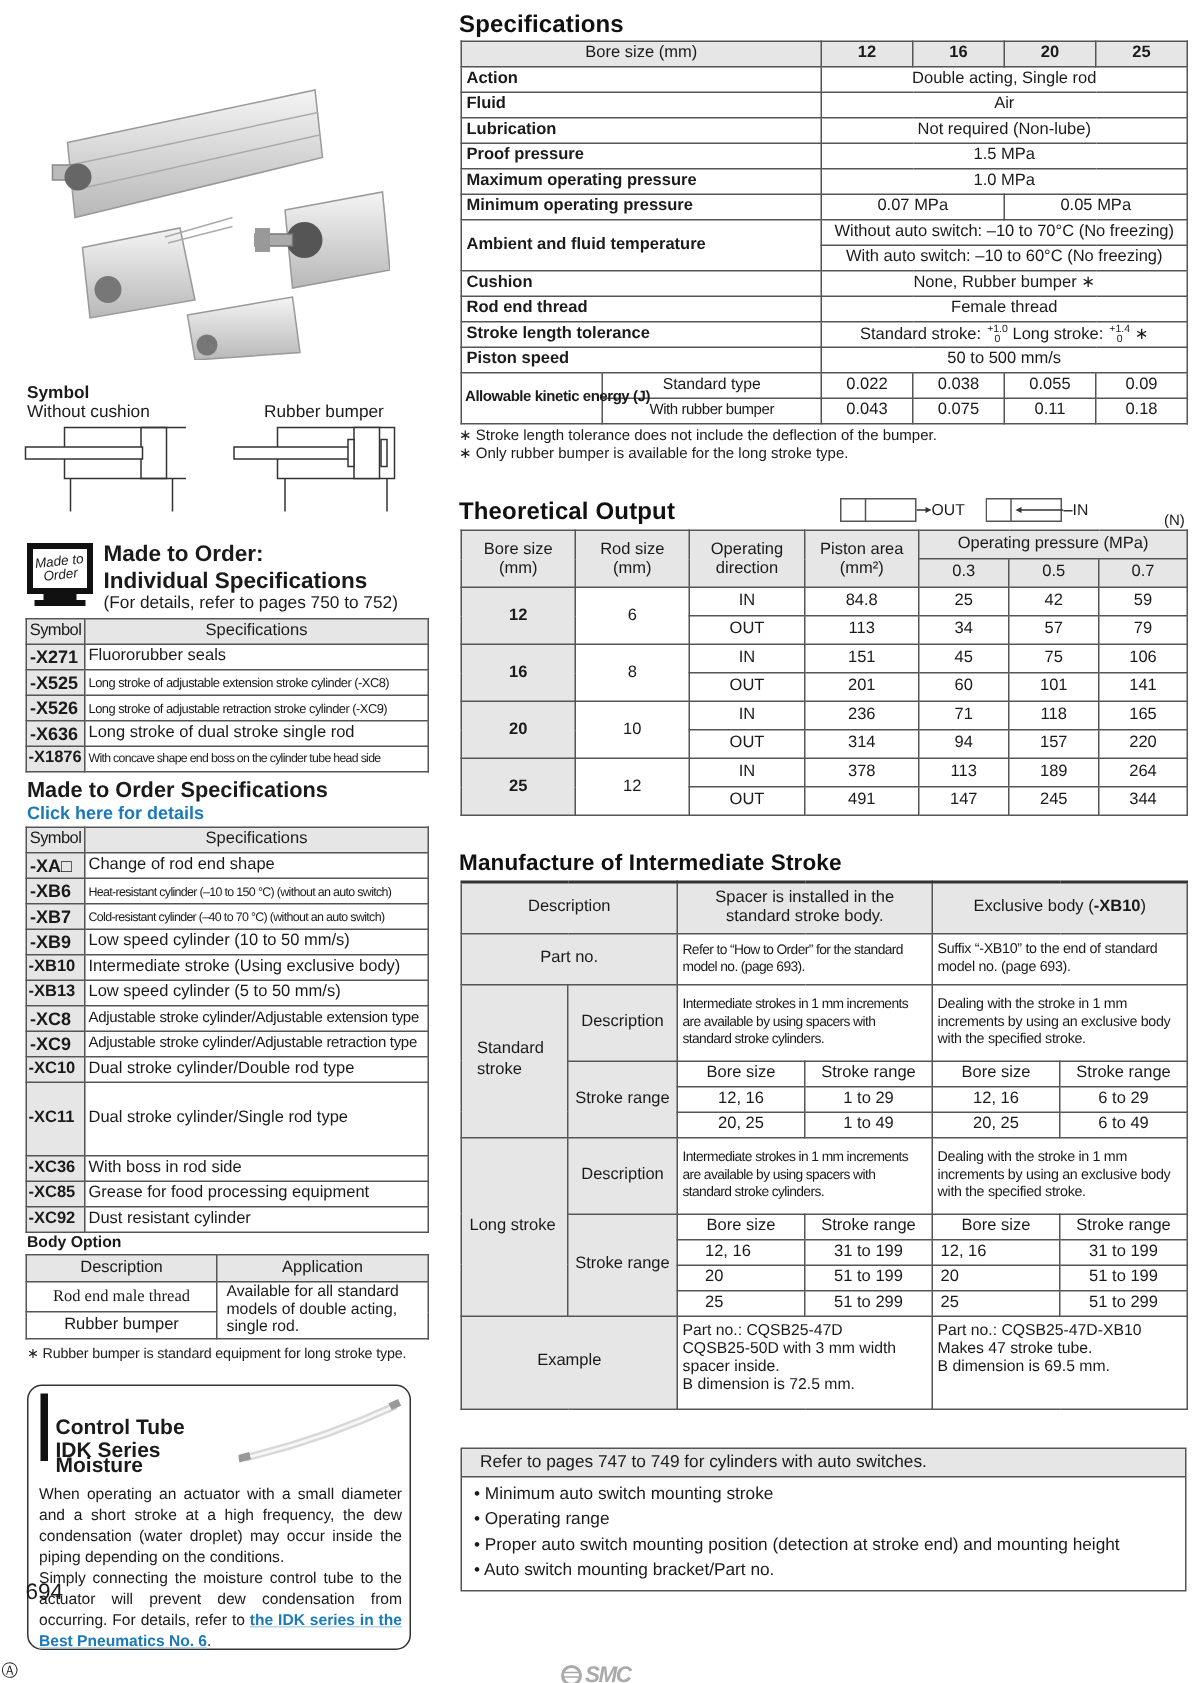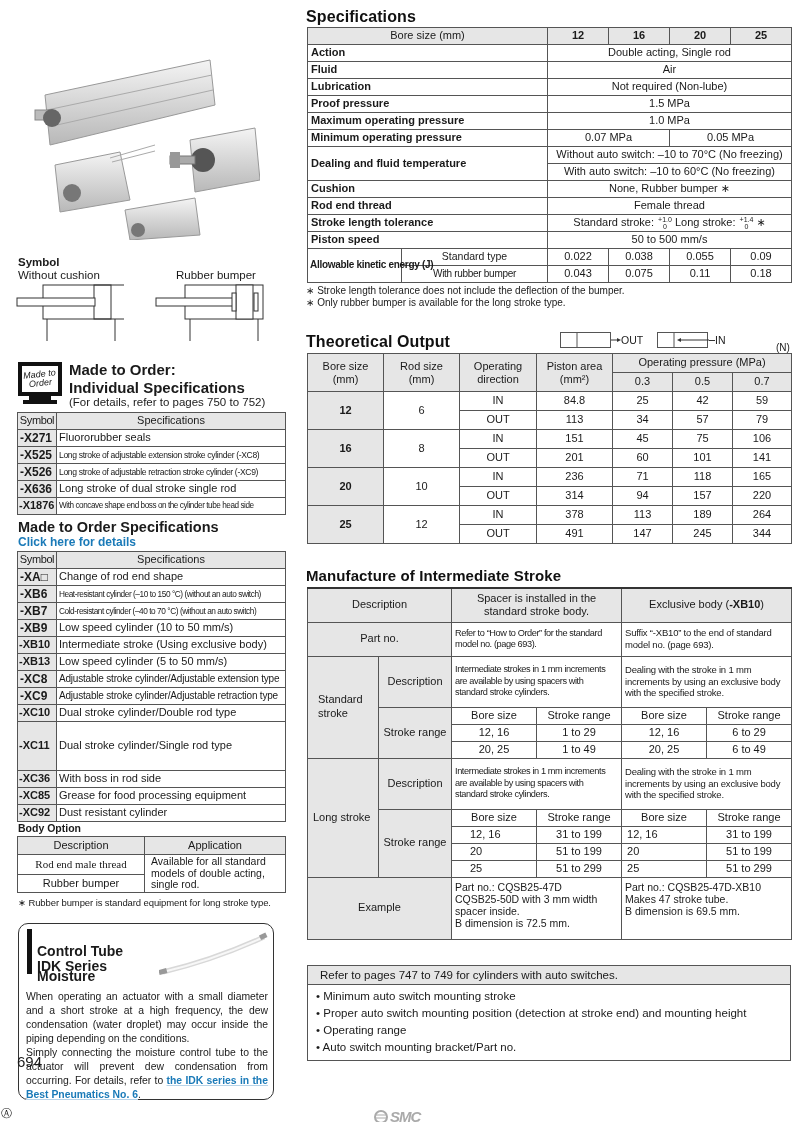--- a/index.html
+++ b/index.html
@@ -297,21 +297,21 @@
     <tr>
           <td colspan="2" class="lbl">Maximum operating pressure</td>
           <td colspan="4" class="c">1.0 MPa</td>
         </tr>
     <tr>
           <td colspan="2" class="lbl">Minimum operating pressure</td>
           <td colspan="2" class="c">0.07 MPa</td>
           <td colspan="2" class="c">0.05 MPa</td>
         </tr>
     <tr>
-          <td colspan="2" rowspan="2" class="lbl">Dealing and fluid temperature</td>
+          <td colspan="2" rowspan="2" class="lbl">Ambient and fluid temperature</td>
           <td colspan="4" class="c">Without auto switch: –10 to 70°C (No freezing)</td>
         </tr>
     <tr>
           <td colspan="4" class="c">With auto switch: –10 to 60°C (No freezing)</td>
         </tr>
     <tr>
           <td colspan="2" class="lbl">Cushion</td>
           <td colspan="4" class="c">None, Rubber bumper ∗</td>
         </tr>
     <tr>
@@ -571,17 +571,17 @@
       </td>
     </tr>
   </tbody>
     </table>
 </div>
 
 <div class="abs" style="left:307px;top:965px;width:484px;height:96px;border:1px solid #555;">
   <div style="background:#e6e6e6;height:19px;line-height:19px;padding-left:12px;font-size:11.5px;border-bottom:1px solid #555;">Refer to pages 747 to 749 for cylinders with auto switches.</div>
   <div class="bullet-list" style="padding-top:3px;">
     <div>• Minimum auto switch mounting stroke</div>
+    <div>• Operating range</div>
     <div>• Proper auto switch mounting position (detection at stroke end) and mounting height</div>
-    <div>• Operating range</div>
     <div>• Auto switch mounting bracket/Part no.</div>
   </div>
 </div>
 
 </body></html>

